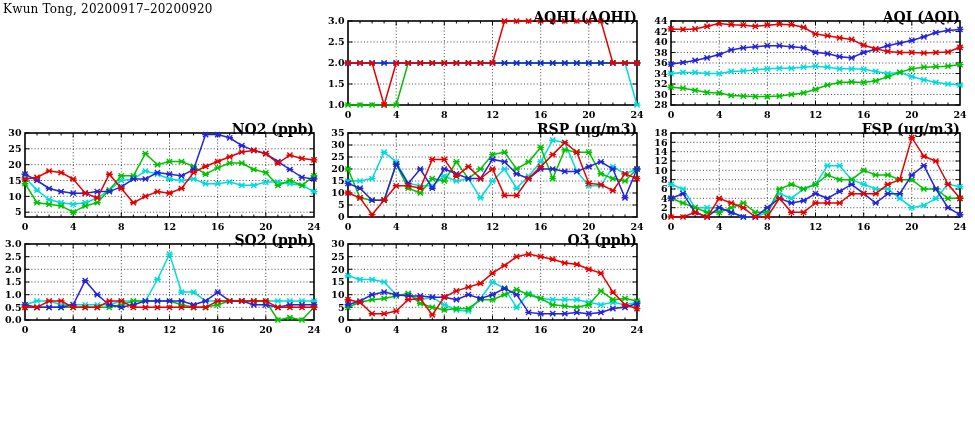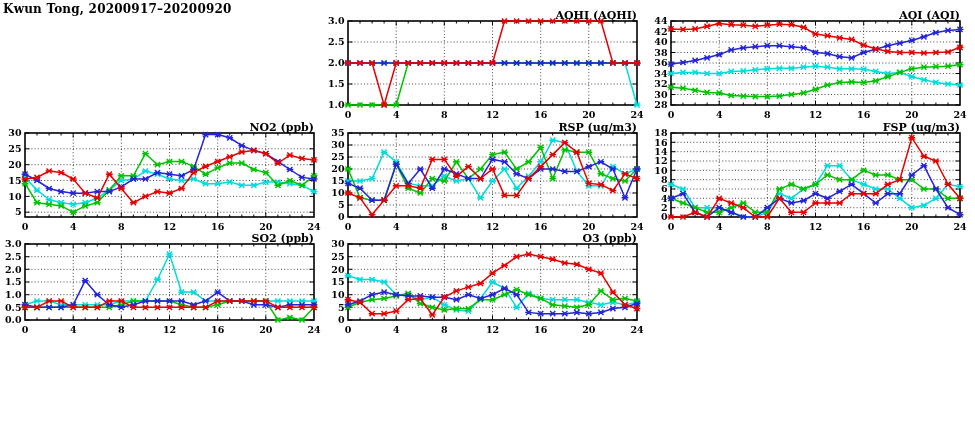--- a/index.html
+++ b/index.html
@@ -1,21 +1,21 @@
 <!DOCTYPE html>
 <html><head>
 <meta charset="utf-8">
 <style>
   html,body{margin:0;padding:0;background:#ffffff;}
   #screen{position:relative;width:975px;height:447px;background:#fff;overflow:hidden;
           font-family:"DejaVu Serif",serif;}
-  #page-title{position:absolute;left:3px;top:2px;font-size:12px;font-weight:bold;color:#000;
+  #page-title{position:absolute;left:3px;top:2px;font-size:12px;font-weight:normal;color:#000;
               letter-spacing:0.2px;white-space:nowrap;}
   .chart{position:absolute;}
-  .ctitle{position:absolute;right:16px;top:1px;font-size:11px;font-weight:bold;color:#000;
+  .ctitle{position:absolute;right:16px;top:1px;font-size:14px;font-weight:bold;color:#000;
           white-space:nowrap;}
   svg text{font-family:"DejaVu Serif",serif;font-weight:bold;fill:#000;}
   svg .tick-label{font-size:9.5px;}
 </style>
 </head>
 <body>
 
 <div id="screen">
   <div id="page-title">Kwun Tong, 20200917–20200920</div>
 

